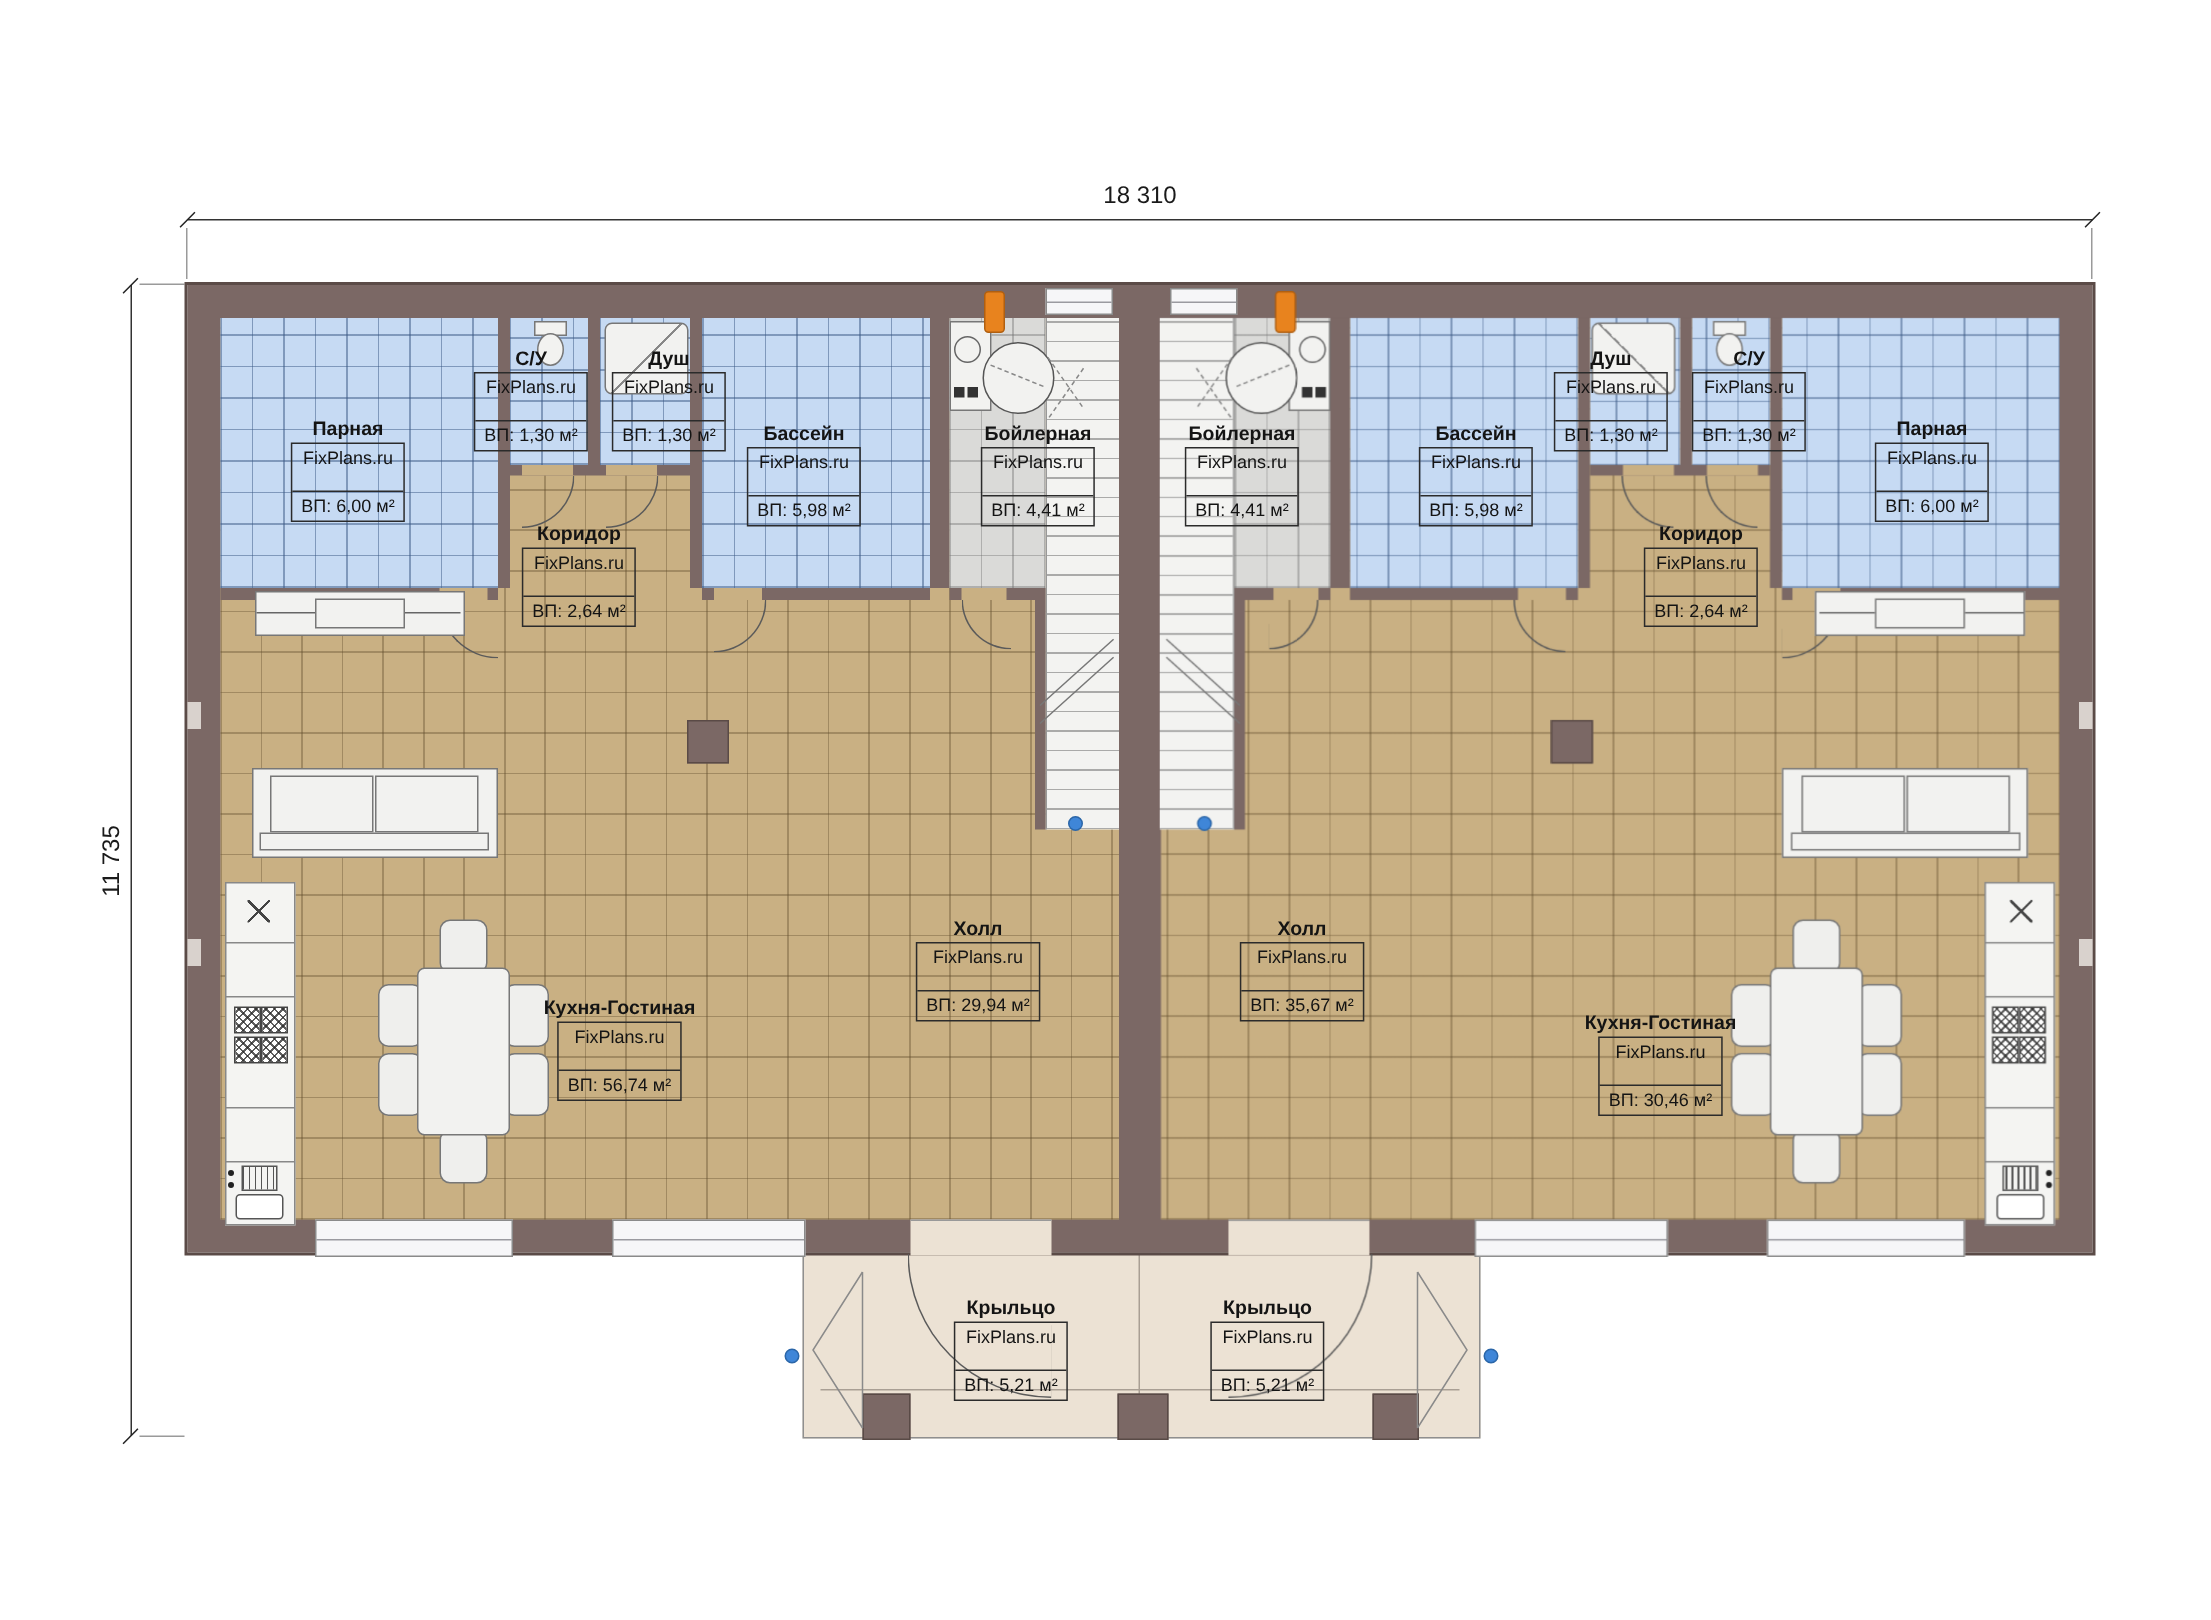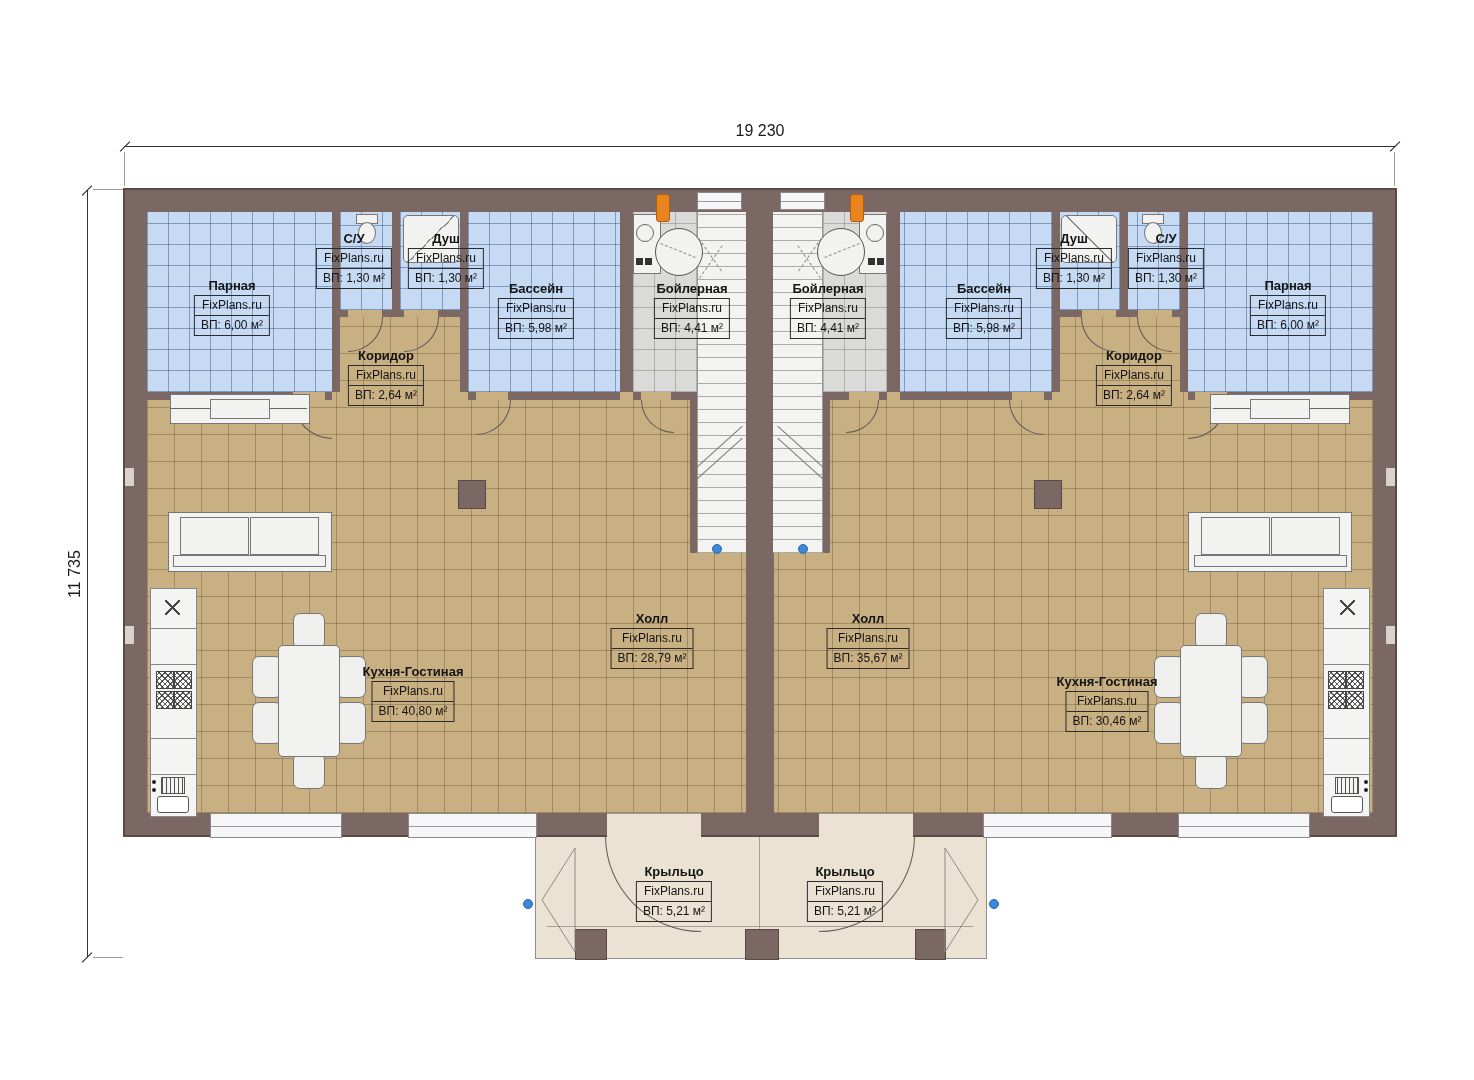--- a/index.html
+++ b/index.html
@@ -48,38 +48,38 @@
   .sline{position:absolute;background:#777;}
   
   .porch{position:absolute;background:#ece2d4;border:1px solid #8f8f8f;}
   .pillar{position:absolute;background:#7b6865;border:1px solid #594a46;}
   .pline{position:absolute;background:#a99f94;}
   
   .rlabel{position:absolute;transform:translateX(-50%);text-align:center;z-index:30;}
   .rname{font-weight:bold;font-size:13px;color:#141414;white-space:nowrap;margin-bottom:2px;}
   .rbox{display:inline-block;border:1px solid #2b2b2b;}
   .rrow{font-size:12px;color:#141414;padding:1px 6px;white-space:nowrap;line-height:17px;}
-  .rrow + .rrow{border-top:1px solid #2b2b2b;}
+  .rrow + .rrow{border-top:1px solid #2b2b2b;margin-top:12px;}
   
   .dimline{position:absolute;background:#333;}
   .dimext{position:absolute;background:#9a9a9a;}
   .slash{position:absolute;width:14px;height:1px;background:#222;transform:rotate(-45deg);}
   .dimlabel{position:absolute;font-size:16px;color:#1a1a1a;white-space:nowrap;}
 </style>
 </head>
 <body>
 
 <div class="canvas">
 
   <div class="dimline" style="left:125px;top:146px;width:1270px;height:1px"></div>
   <div class="slash" style="left:118px;top:146px"></div>
   <div class="slash" style="left:1388px;top:146px"></div>
   <div class="dimext" style="left:124px;top:152px;width:1px;height:34px"></div>
   <div class="dimext" style="left:1394px;top:152px;width:1px;height:34px"></div>
-  <div class="dimlabel" style="left:760px;top:122px;transform:translateX(-50%)">19 230</div>
+  <div class="dimlabel" style="left:760px;top:122px;transform:translateX(-50%)">18 310</div>
 
   <div class="dimline" style="left:87px;top:190px;width:1px;height:767px"></div>
   <div class="slash" style="left:80px;top:190px"></div>
   <div class="slash" style="left:80px;top:957px"></div>
   <div class="dimext" style="left:93px;top:189px;width:30px;height:1px"></div>
   <div class="dimext" style="left:93px;top:957px;width:30px;height:1px"></div>
   <div class="dimlabel" style="left:35px;top:565px;width:80px;text-align:center;transform:rotate(-90deg)">11 735</div>
 
   <div class="porch" style="left:535px;top:835px;width:450px;height:122px"></div>
   <div class="pline" style="left:547px;top:926px;width:426px;height:1px"></div>
@@ -334,28 +334,28 @@
     <div class="rname">Коридор</div>
     <div class="rbox">
       <div class="rrow">FixPlans.ru</div>
       <div class="rrow">ВП: 2,64 м²</div>
     </div>
   </div>
   <div class="rlabel" style="left:652px;top:611px">
     <div class="rname">Холл</div>
     <div class="rbox">
       <div class="rrow">FixPlans.ru</div>
-      <div class="rrow">ВП: 28,79 м²</div>
+      <div class="rrow">ВП: 29,94 м²</div>
     </div>
   </div>
   <div class="rlabel" style="left:413px;top:664px">
     <div class="rname">Кухня-Гостиная</div>
     <div class="rbox">
       <div class="rrow">FixPlans.ru</div>
-      <div class="rrow">ВП: 40,80 м²</div>
+      <div class="rrow">ВП: 56,74 м²</div>
     </div>
   </div>
   <div class="rlabel" style="left:674px;top:864px">
     <div class="rname">Крыльцо</div>
     <div class="rbox">
       <div class="rrow">FixPlans.ru</div>
       <div class="rrow">ВП: 5,21 м²</div>
     </div>
   </div>
 

